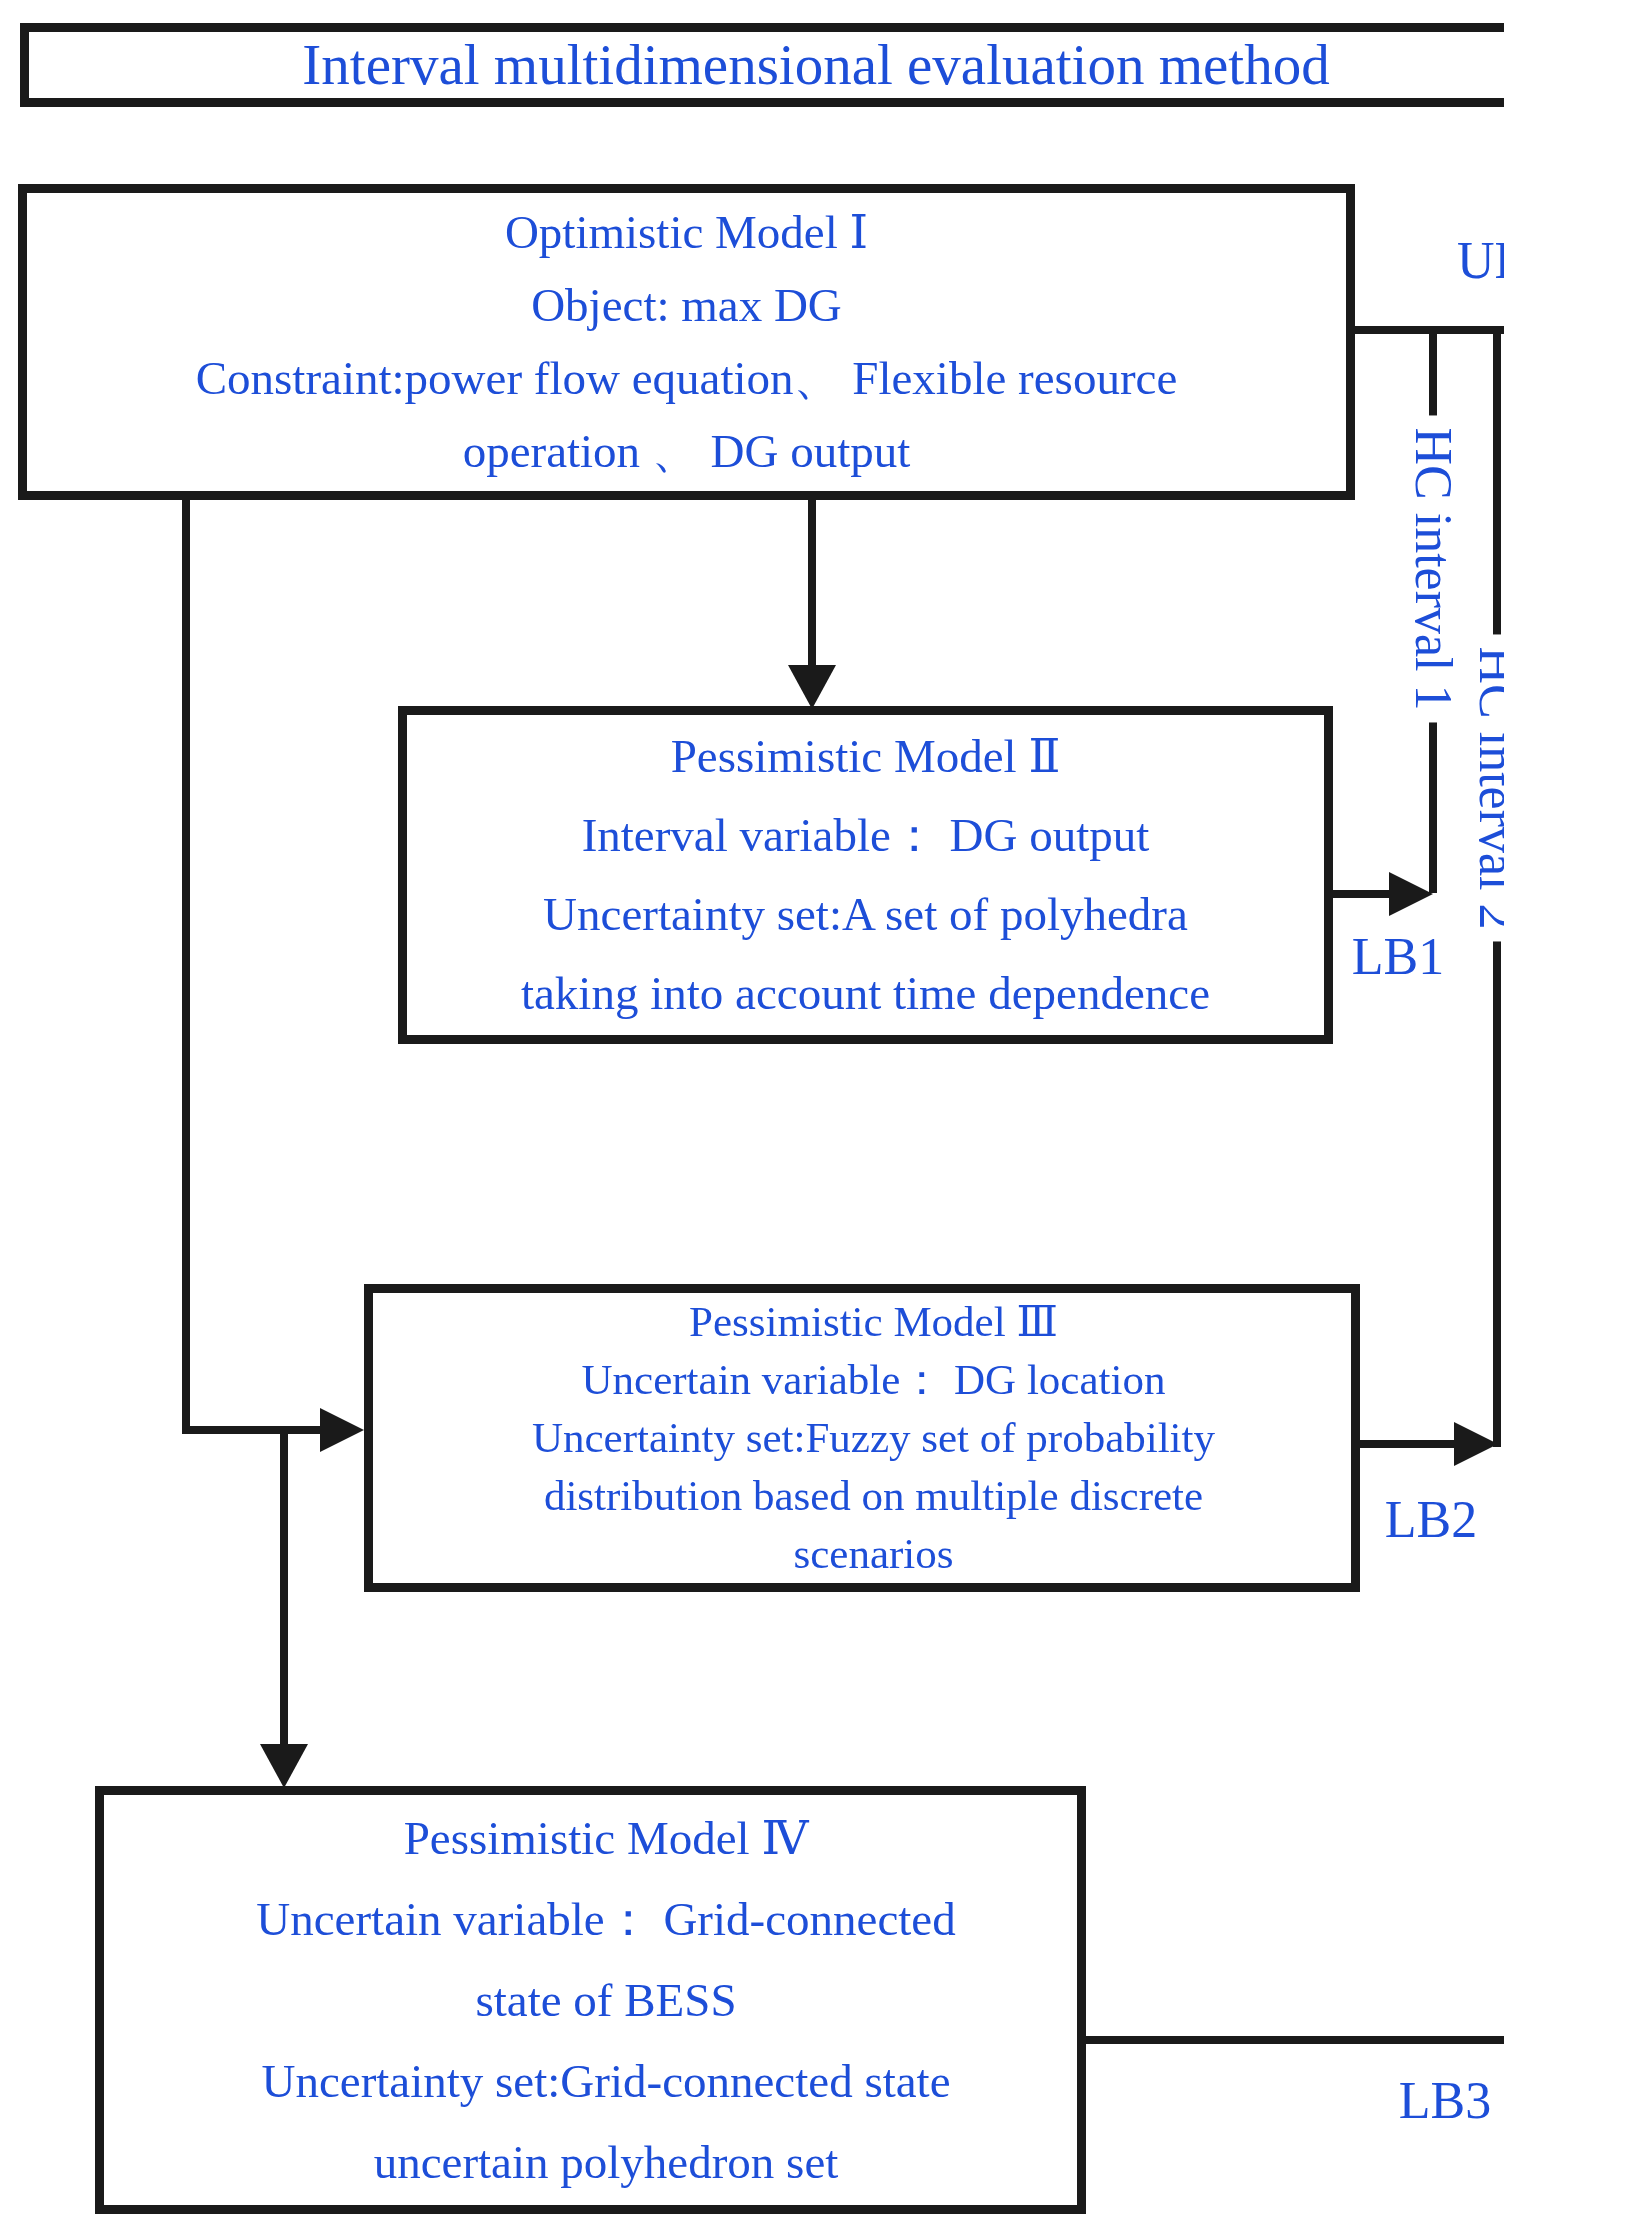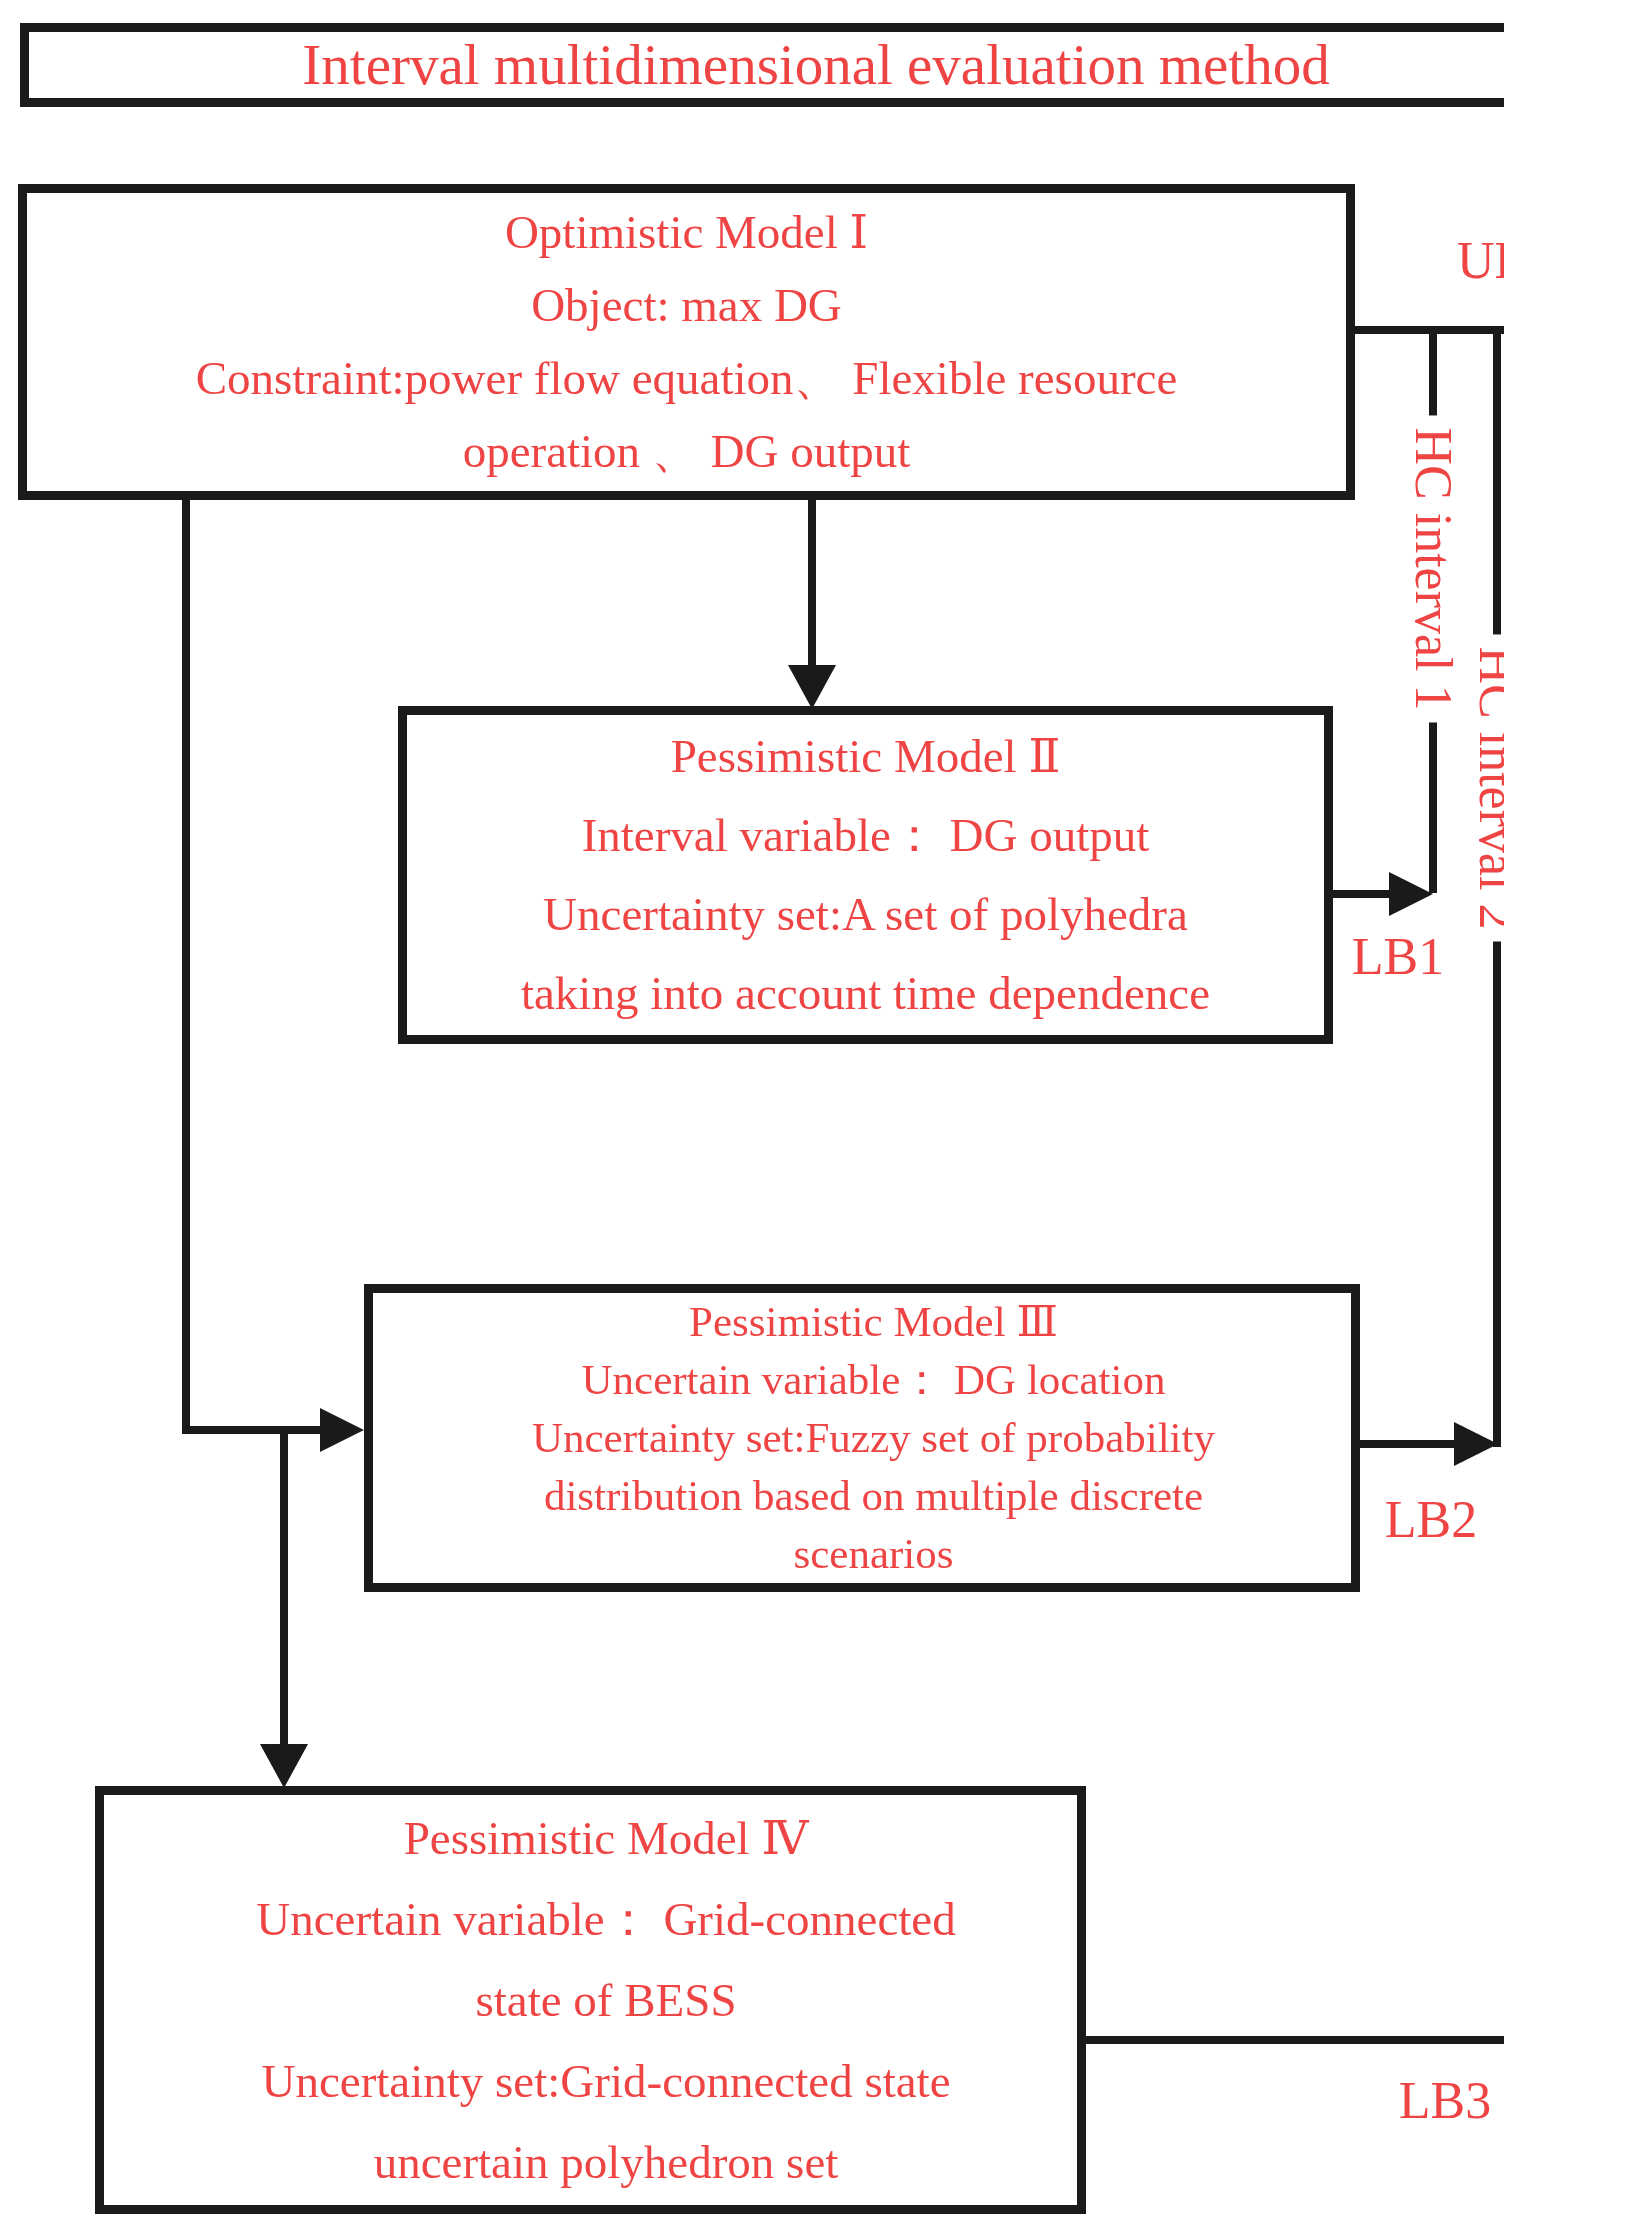--- a/index.html
+++ b/index.html
@@ -2,21 +2,21 @@
 <html><head>
 <meta charset="utf-8">
 <style>
   html, body { margin: 0; padding: 0; background: #ffffff; }
   .canvas {
     position: relative;
     width: 1504px;
     height: 2235px;
     background: #ffffff;
     font-family: "Liberation Serif", "DejaVu Serif", serif;
-    color: #ef4444;
+    color: #1d4ed8;
     overflow: hidden;
   }
   .box {
     position: absolute;
     box-sizing: border-box;
     border: 9px solid #1a1a1a;
     background: #ffffff;
     display: flex;
     flex-direction: column;
     justify-content: center;

